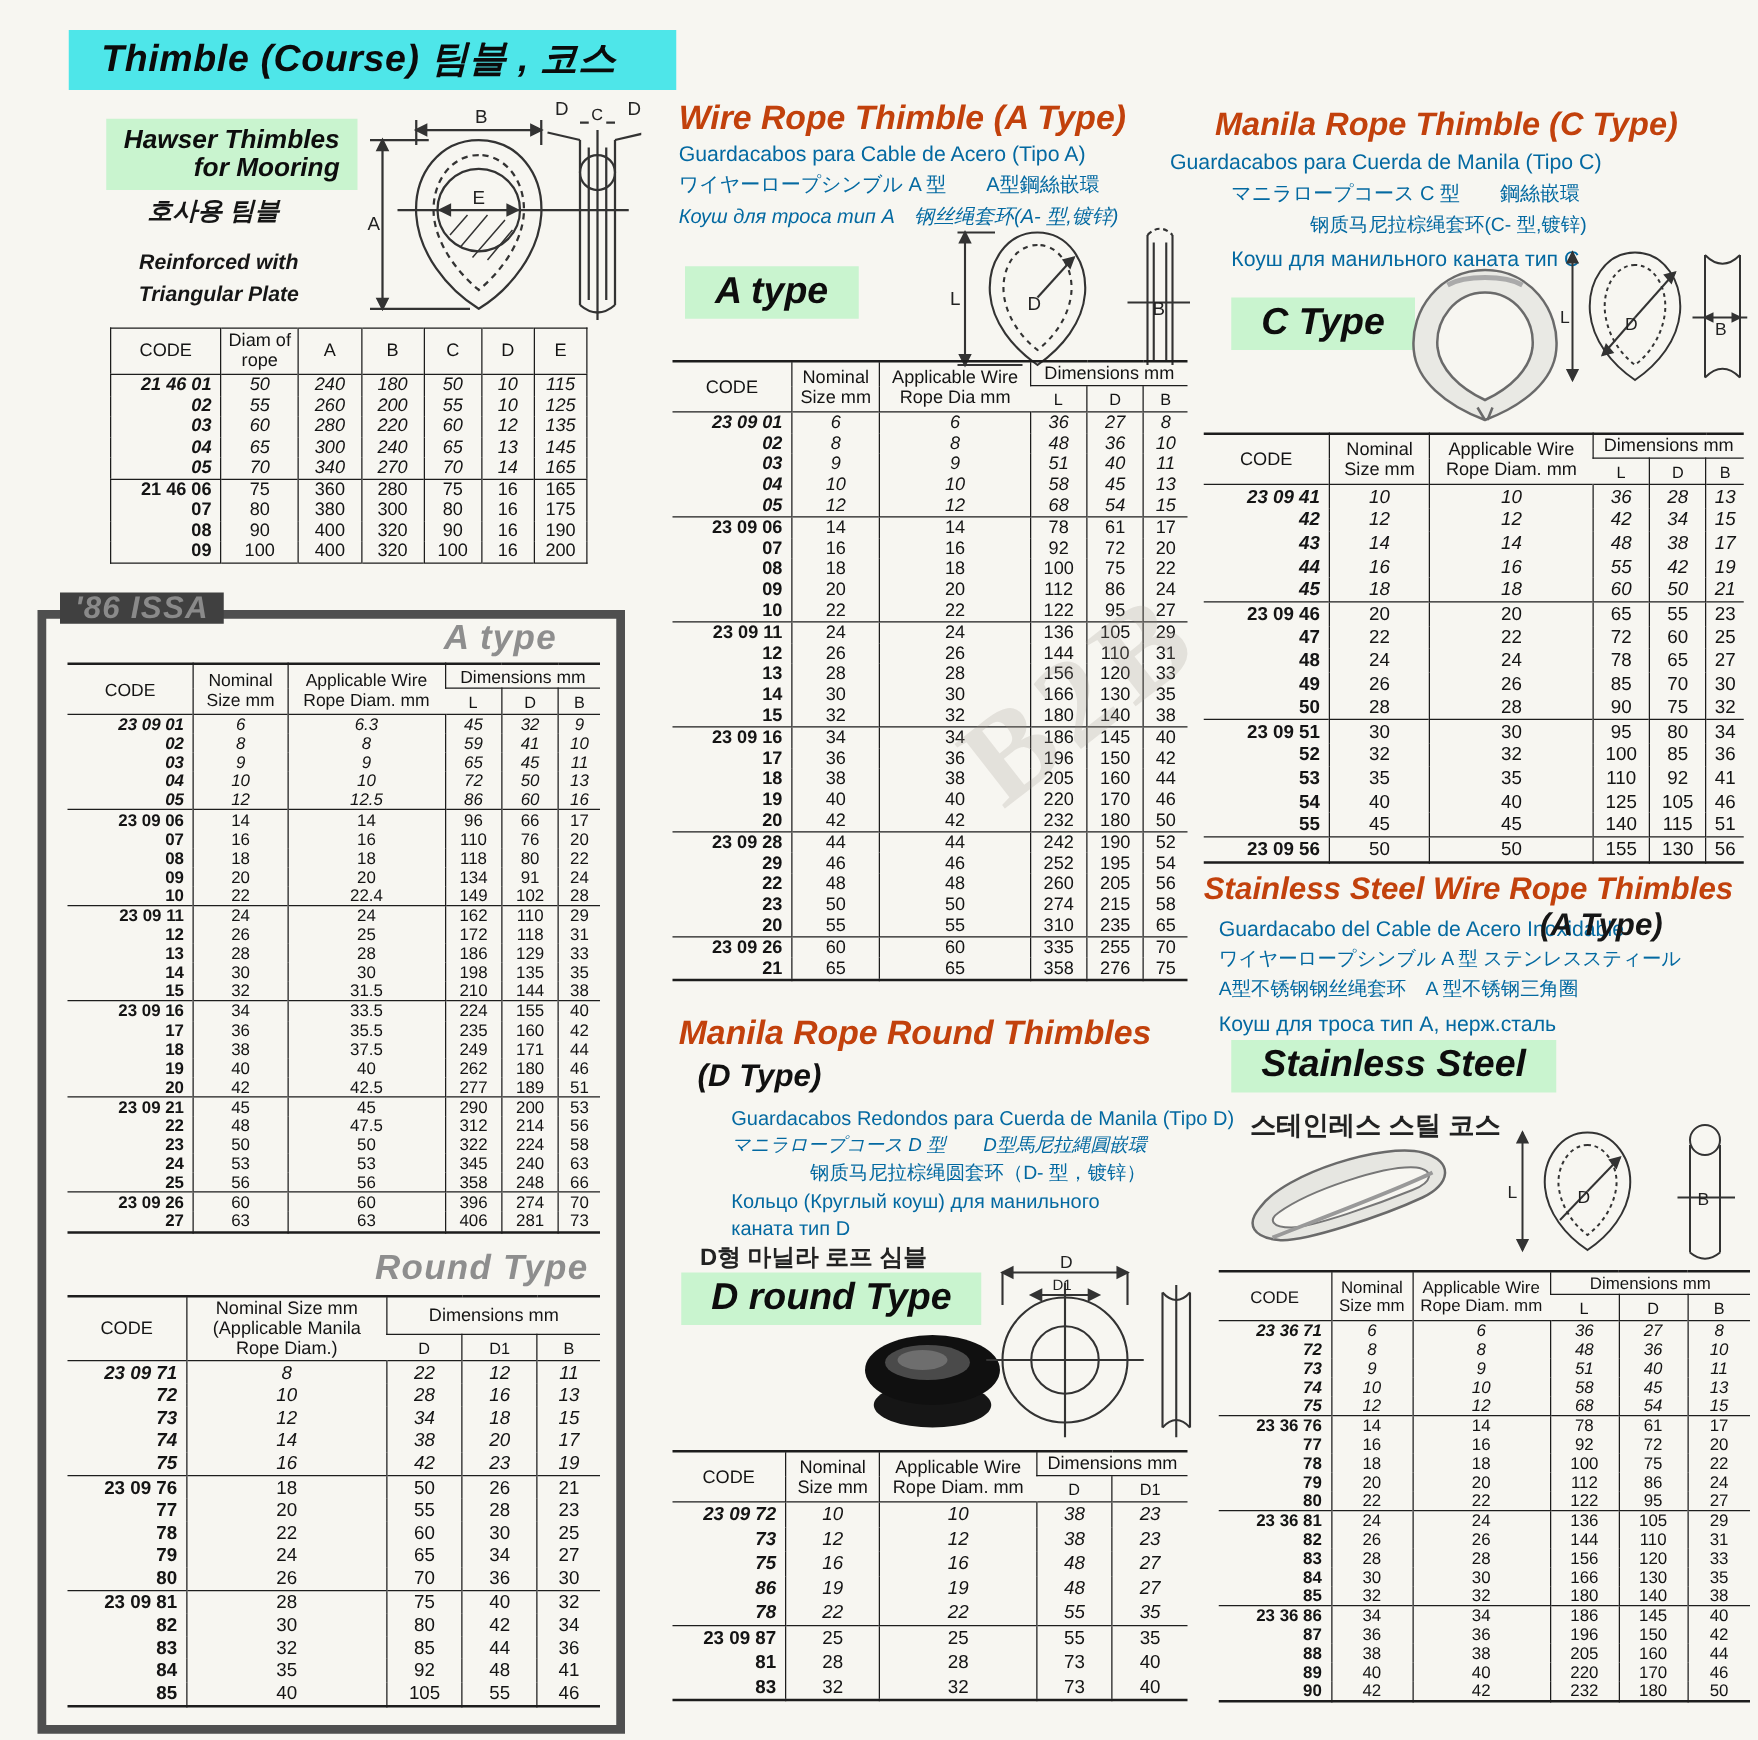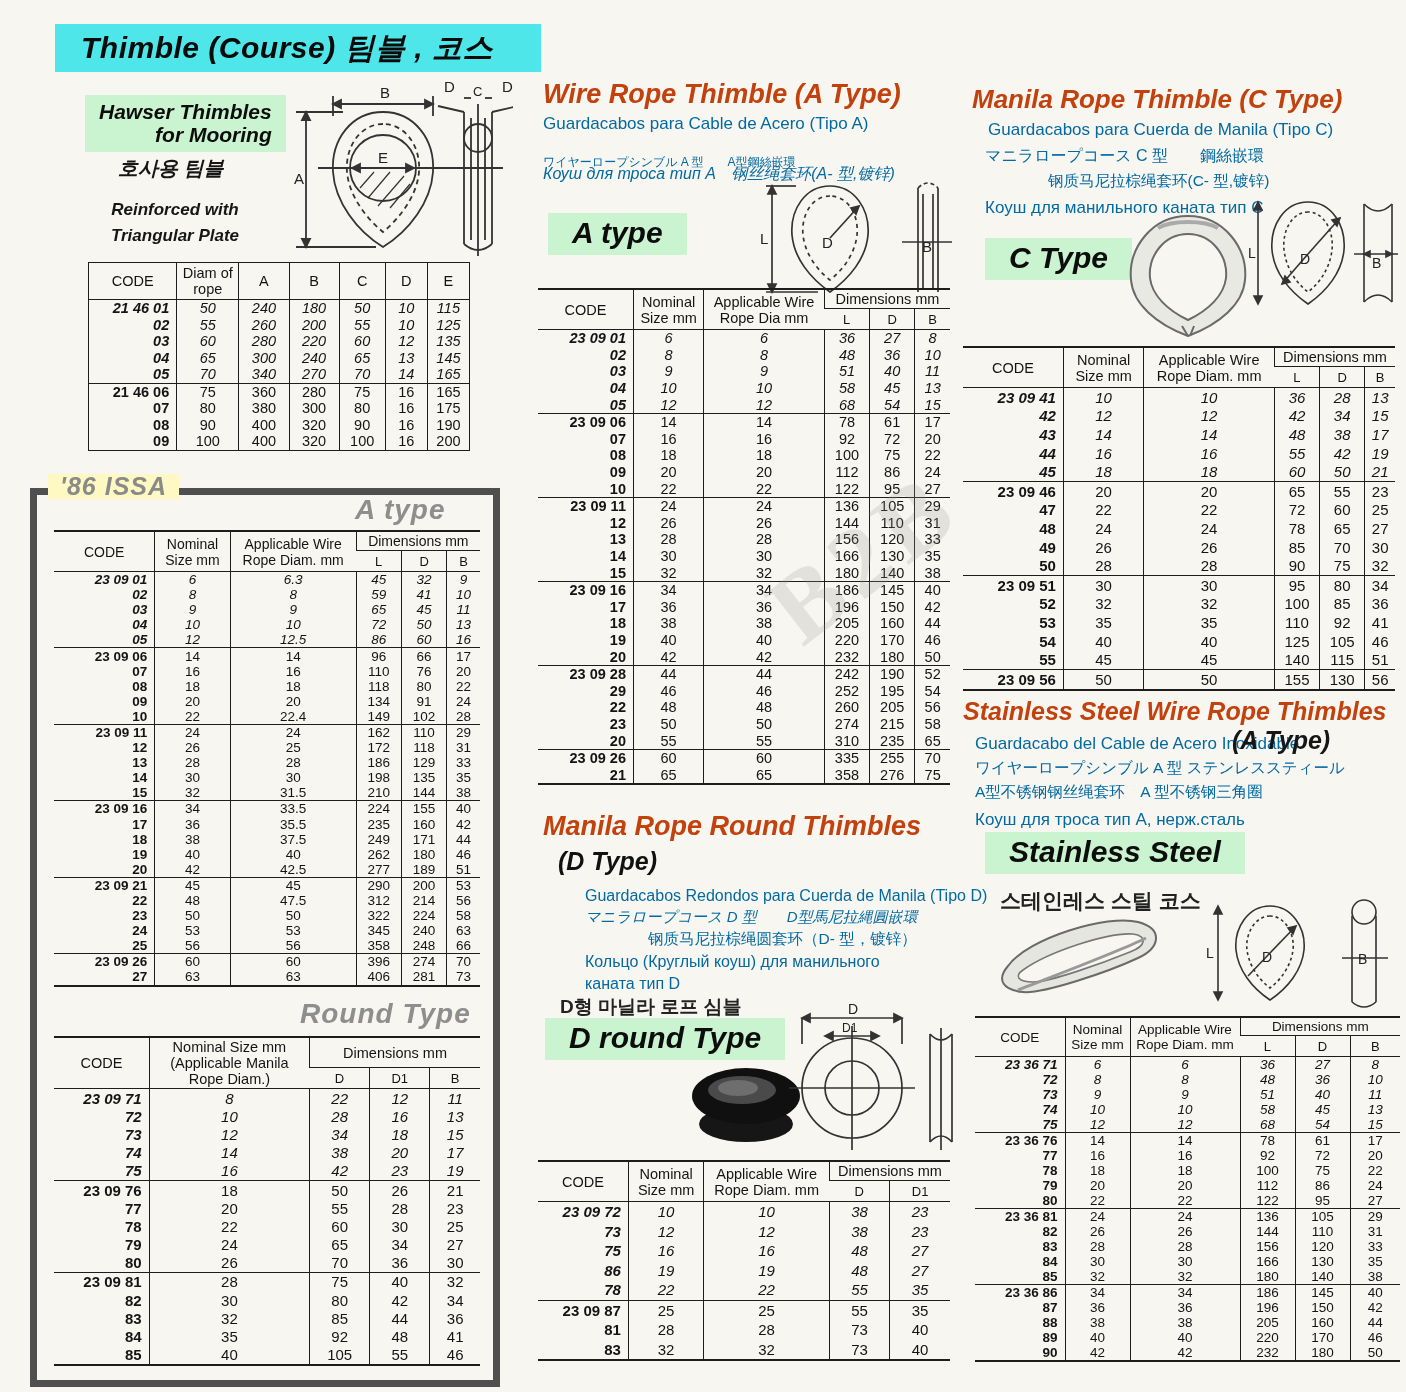--- a/index.html
+++ b/index.html
@@ -13,21 +13,21 @@
   .h1{font:italic bold 27px/1.05 "Liberation Sans","DejaVu Sans",sans-serif;color:#c2410c;}
   .h1b{font:italic bold 25px/1.05 "Liberation Sans","DejaVu Sans",sans-serif;color:#111;}
   .sub{font:15.5px/1.2 "Liberation Sans","DejaVu Sans",sans-serif;color:#0369a1;}
   .sub-b{font:bold 17px/1.2 "Liberation Sans","DejaVu Sans",sans-serif;color:#222;}
   .green-label{background:#c9f4cf;display:inline-block;padding:5px 24px 7px 24px;
                font:italic bold 30px/1 "Liberation Sans","DejaVu Sans",sans-serif;color:#0d0d0d;}
   .green-label.small{font-size:27px;padding:5px 18px 7px 18px;}
   .gray-h{font:italic bold 28px/1 "Liberation Sans","DejaVu Sans",sans-serif;color:#8e8e8e;letter-spacing:1px;}
   .issa-frame{border:7px solid #4f4f4f;}
   .issa-label{font:italic bold 25px/1 "Liberation Sans","DejaVu Sans",sans-serif;color:#8a8a8a;
-              background:#fef9c3;padding:0 12px;letter-spacing:1px;}
+              background:#404040;padding:0 12px;letter-spacing:1px;}
 
   
   .tbl table{border-collapse:collapse;width:100%;table-layout:fixed;color:#141414;}
   .tbl th{font-weight:normal;text-align:center;vertical-align:middle;padding:1px 2px;}
   .tbl td{text-align:center;vertical-align:middle;padding:0 3px;white-space:nowrap;}
   .tbl th + th, .tbl td + td{border-left:1.4px solid #1d1d1d;}
   .tbl table{border-top:2.2px solid #1d1d1d;border-bottom:2.2px solid #1d1d1d;}
   .tbl thead{border-bottom:1.7px solid #1d1d1d;}
   .tbl tbody{border-top:1.6px solid #1d1d1d;}
   .tbl tbody:first-of-type{border-top:none;font-style:italic;}
@@ -600,21 +600,21 @@
           <td>105</td>
           <td>55</td>
           <td>46</td>
         </tr>
       </tbody>
     </table>
   </div>
 
 <div class="abs h1" style="left:543px;top:80px;">Wire Rope Thimble (A Type)</div>
 <div class="abs sub" style="left:543px;top:114px;font-size:17px;">Guardacabos para Cable de Acero (Tipo A)</div>
-<div class="abs sub" style="left:543px;top:155px;font-size:12px;">ワイヤーロープシンブル A 型　　A型鋼絲嵌環</div>
+<div class="abs sub" style="left:543px;top:139px;font-size:16px;">ワイヤーロープシンブル A 型　　A型鋼絲嵌環</div>
 <div class="abs sub" style="left:543px;top:164px;font-size:16px;font-style:italic;">Коуш для троса тип A　钢丝绳套环(A- 型,镀锌)</div>
 <div class="abs green-label" style="left:548px;top:213px;">A type</div>
 
 <svg class="abs" style="left:752px;top:172px;" width="205" height="132" viewBox="0 0 205 132">
   <g stroke="#333" stroke-width="1.7" fill="none">
     <path d="M78,14 C53,14 38,38 40,63 C42,86 58,106 78,120 C98,106 114,86 116,63 C118,38 103,14 78,14 Z"></path>
     <path d="M78,24 C60,24 49,43 51,63 C53,81 64,97 78,108 C92,97 103,81 105,63 C107,43 96,24 78,24 Z" stroke-dasharray="4,4"></path>
     <line x1="20" y1="14" x2="20" y2="120"></line>
     <path d="M20,14 l-4,8 h8 z M20,120 l-4,-8 h8 z" fill="#333"></path>
     <line x1="14" y1="14" x2="44" y2="14"></line>
@@ -1007,21 +1007,21 @@
           <td>32</td>
           <td>32</td>
           <td>73</td>
           <td>40</td>
         </tr>
       </tbody>
     </table>
   </div>
 
 <div class="abs h1" style="left:972px;top:86px;font-size:26px;">Manila Rope Thimble (C Type)</div>
-<div class="abs sub" style="left:988px;top:120px;font-size:17px;">Guardacabos para Cuerda de Manila (Tipo C)</div>
+<div class="abs sub" style="left:936px;top:120px;font-size:17px;">Guardacabos para Cuerda de Manila (Tipo C)</div>
 <div class="abs sub" style="left:985px;top:146px;font-size:16px;">マニラロープコース C 型　　鋼絲嵌環</div>
 <div class="abs sub" style="left:1048px;top:172px;font-size:15.5px;">钢质马尼拉棕绳套环(C- 型,镀锌)</div>
 <div class="abs sub" style="left:985px;top:198px;font-size:17px;">Коуш для манильного каната тип C</div>
 <div class="abs green-label" style="left:985px;top:238px;">C Type</div>
 
 <svg class="abs" style="left:1112px;top:208px;" width="152" height="132" viewBox="0 0 152 132">
   <path d="M76,8 C40,8 16,40 19,72 C21,96 44,116 76,128 C108,116 131,96 133,72 C136,40 112,8 76,8 Z" fill="#e9e9e4" stroke="#6a6a6a" stroke-width="2"></path>
   <path d="M76,26 C52,26 36,48 38,70 C40,87 55,102 76,112 C97,102 112,87 114,70 C116,48 100,26 76,26 Z" fill="#f7f6f1" stroke="#6a6a6a" stroke-width="2"></path>
   <path d="M46,20 C60,12 92,12 106,20" stroke="#aaa" stroke-width="4" fill="none"></path>
   <path d="M70,118 l6,10 M82,118 l-4,10" stroke="#6a6a6a" stroke-width="2" fill="none"></path>

